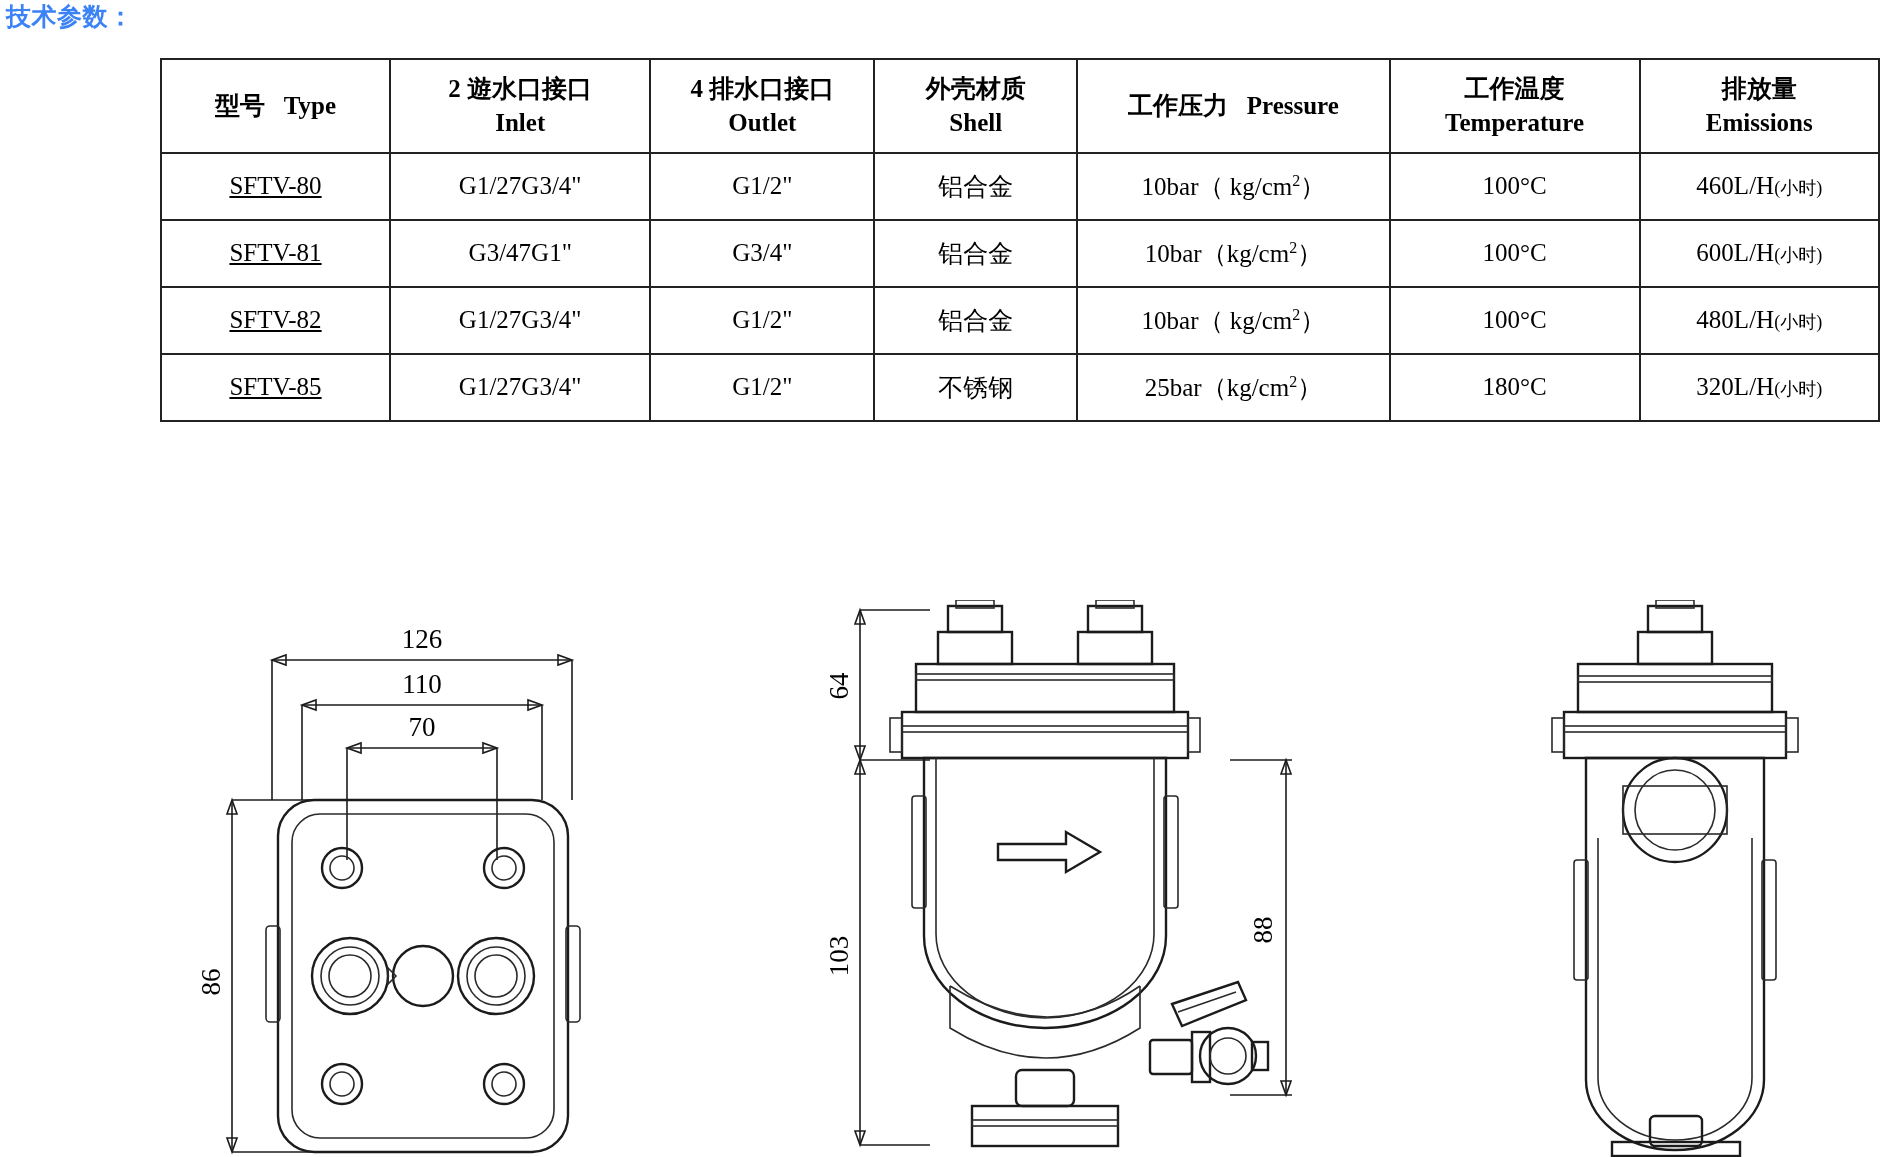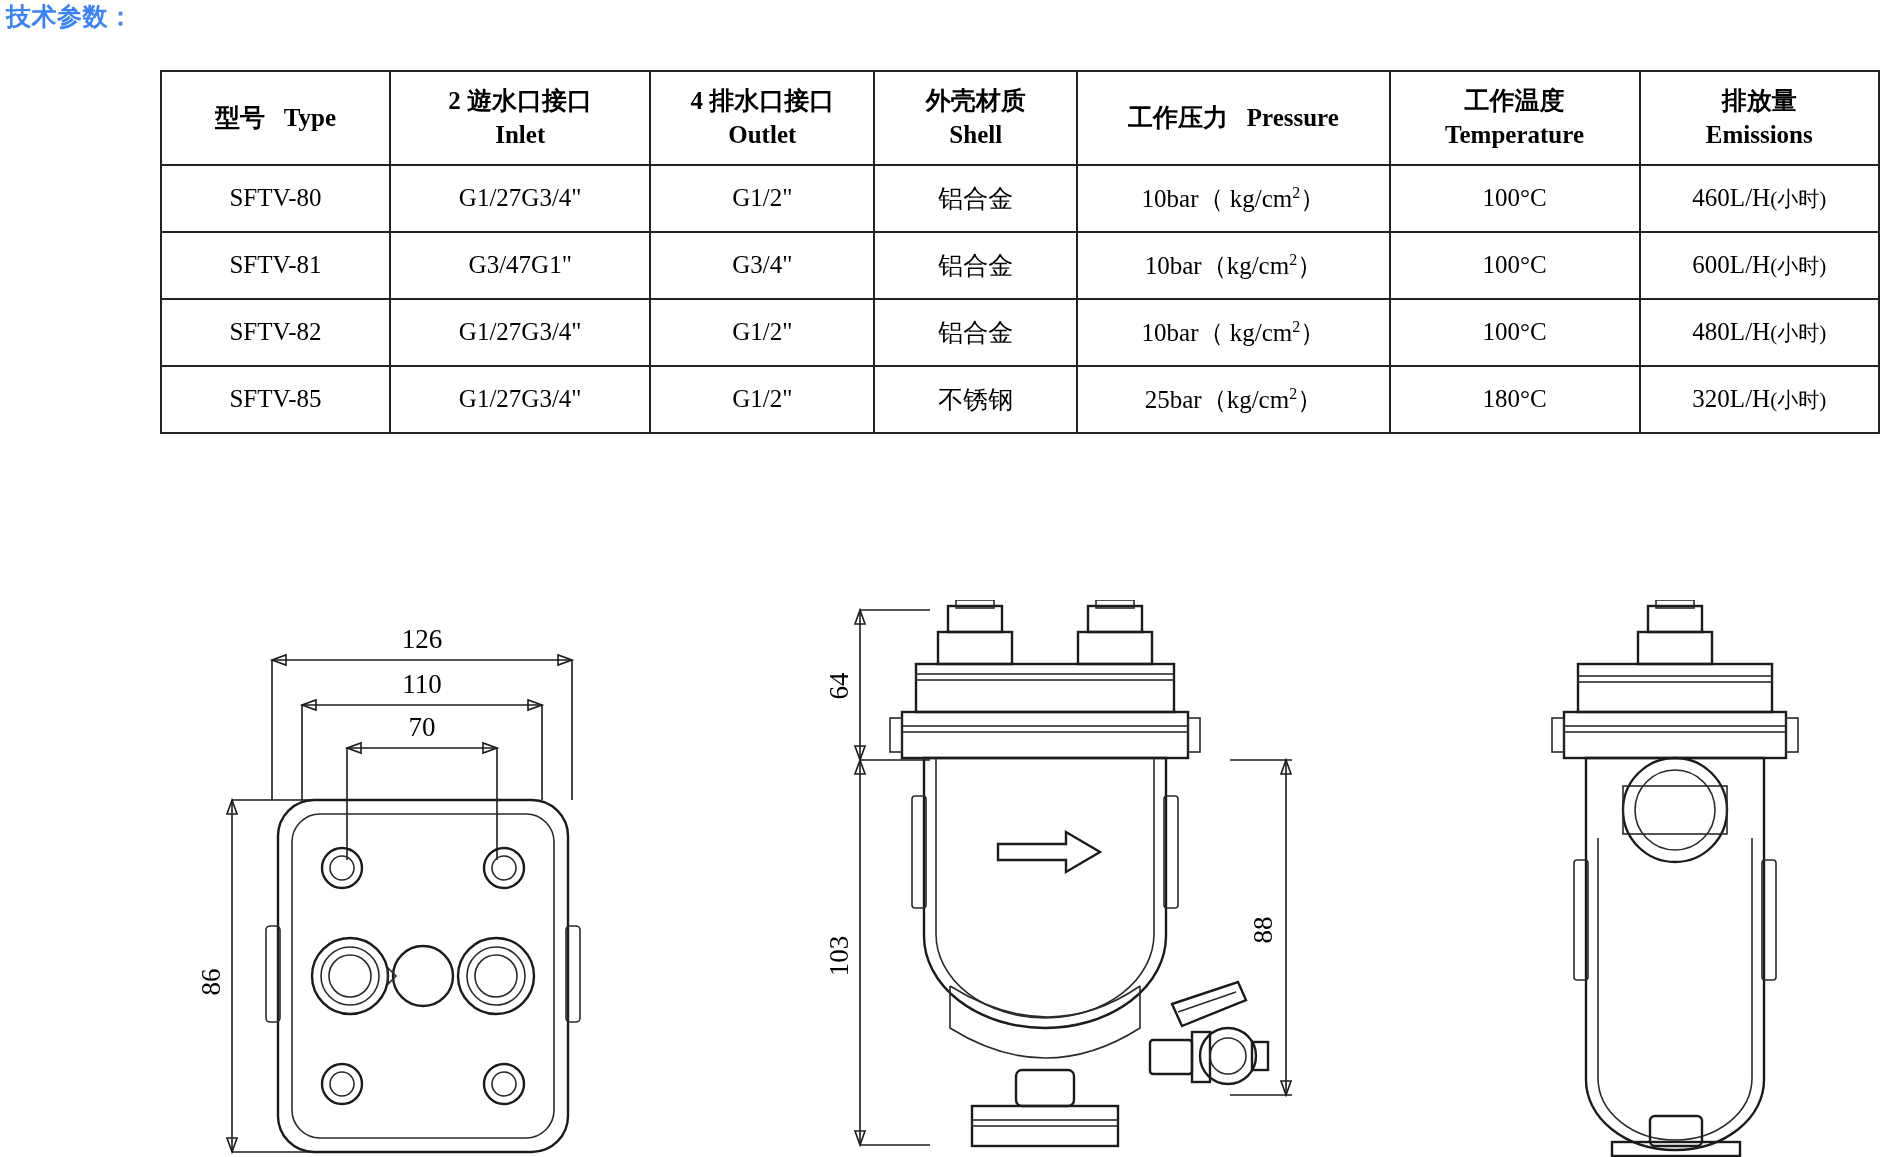--- a/index.html
+++ b/index.html
@@ -25,21 +25,21 @@
     font-weight: bold;
     font-size: 25px;
     letter-spacing: 0.5px;
     color: #3b82f6;
   }
 
   
   .spec-table-wrap {
     position: absolute;
     left: 160px;
-    top: 70px;
+    top: 58px;
     width: 1720px;
   }
   table.spec-table {
     border-collapse: collapse;
     width: 100%;
     table-layout: fixed;
   }
   table.spec-table th,
   table.spec-table td {
     border: 2px solid #222;
@@ -59,24 +59,24 @@
     font-family: "Liberation Serif", serif;
   }
   .col-type   { width: 220px; }
   .col-inlet  { width: 250px; }
   .col-outlet { width: 215px; }
   .col-shell  { width: 195px; }
   .col-press  { width: 300px; }
   .col-temp   { width: 240px; }
   .col-emis   { width: 230px; }
 
-  td.cell-type  { text-align: center; }
+  td.cell-type  { text-align: center; text-decoration: underline; }
   td.cell-press { text-align: center; font-size: 24px; margin-left: 26px; }
   td.cell-emis  { text-align: left; padding-left: 8px; font-size: 24px; }
-  .small-paren { font-size: 21px; }
+  .small-paren { font-size: 18px; }
   sup.sup2 { font-size: 16px; vertical-align: super; }
 
   
   .drawings {
     position: absolute;
     left: 0;
     top: 600px;
     width: 1890px;
     height: 557px;
   }

